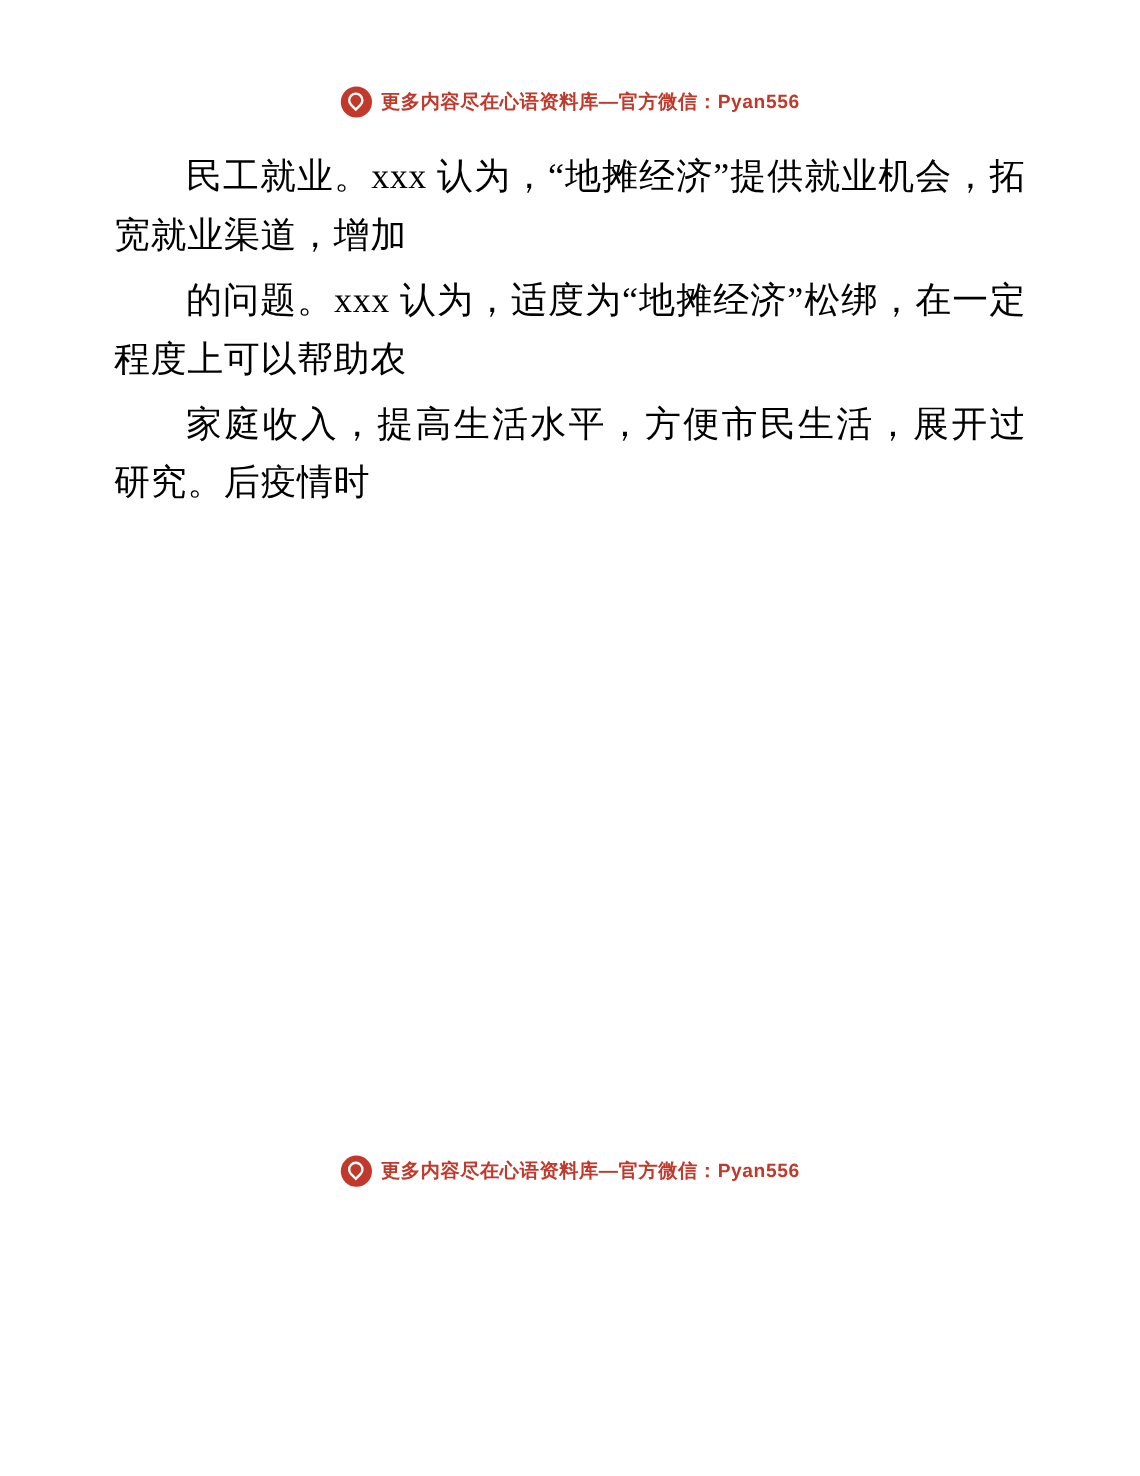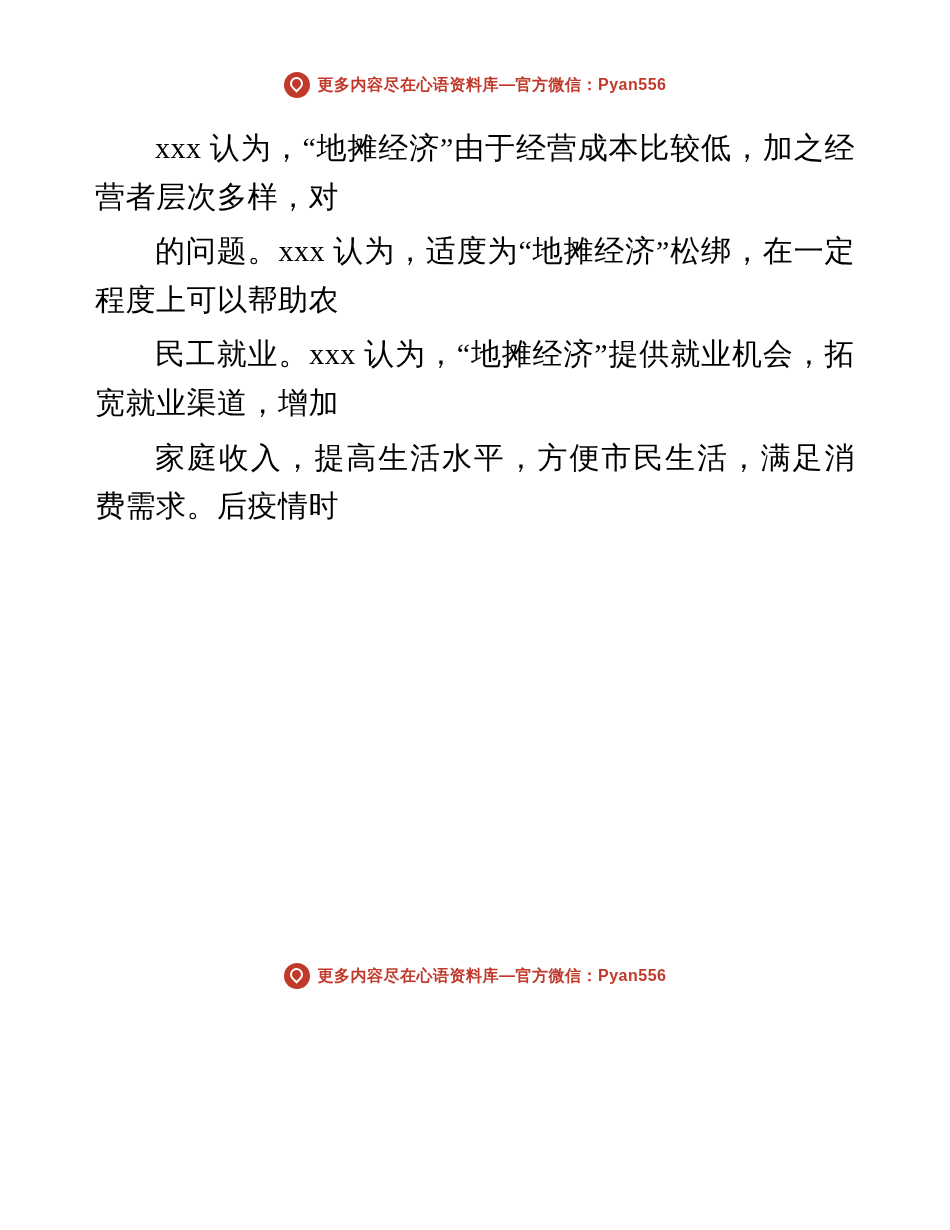--- a/index.html
+++ b/index.html
@@ -100,24 +100,23 @@
 <body>
 
 <div class="page">
 
   <div class="banner banner-top">
     <span class="banner-logo"></span>
     <span class="banner-text"><span>更多内容尽在心语资料库—</span><span>官方微信：Pyan556</span></span>
   </div>
 
   <div class="doc-body">
-    <p class="para">xxx 认为，“地摊经济”由于经营成本比较低，加之经营者层次多样，对</p>
+    <p class="para">民工就业。xxx 认为，“地摊经济”提供就业机会，拓宽就业渠道，增加</p>
     <p class="para">的问题。xxx 认为，适度为“地摊经济”松绑，在一定程度上可以帮助农</p>
-    <p class="para">民工就业。xxx 认为，“地摊经济”提供就业机会，拓宽就业渠道，增加</p>
-    <p class="para">家庭收入，提高生活水平，方便市民生活，满足消费需求。后疫情时</p>
+    <p class="para">家庭收入，提高生活水平，方便市民生活，展开过研究。后疫情时</p>
   </div>
 
   <div class="banner banner-bottom">
     <span class="banner-logo"></span>
     <span class="banner-text"><span>更多内容尽在心语资料库—</span><span>官方微信：Pyan556</span></span>
   </div>
 
 </div>
 
 </body></html>

